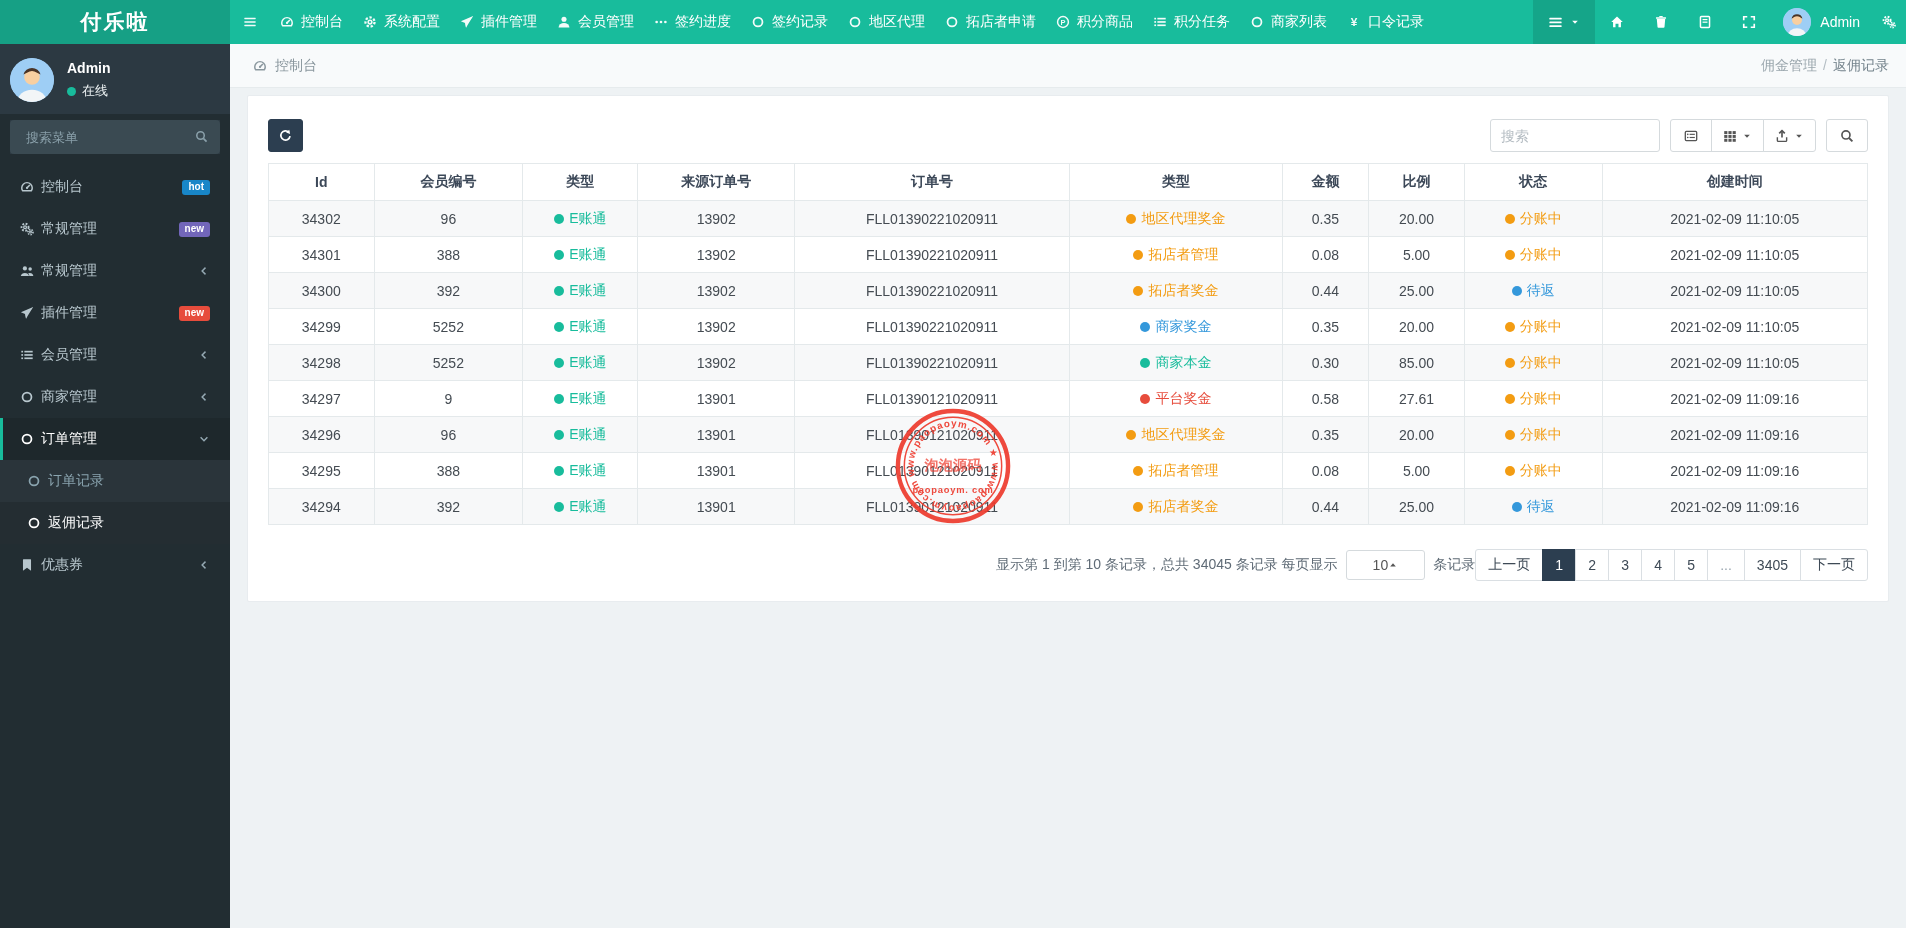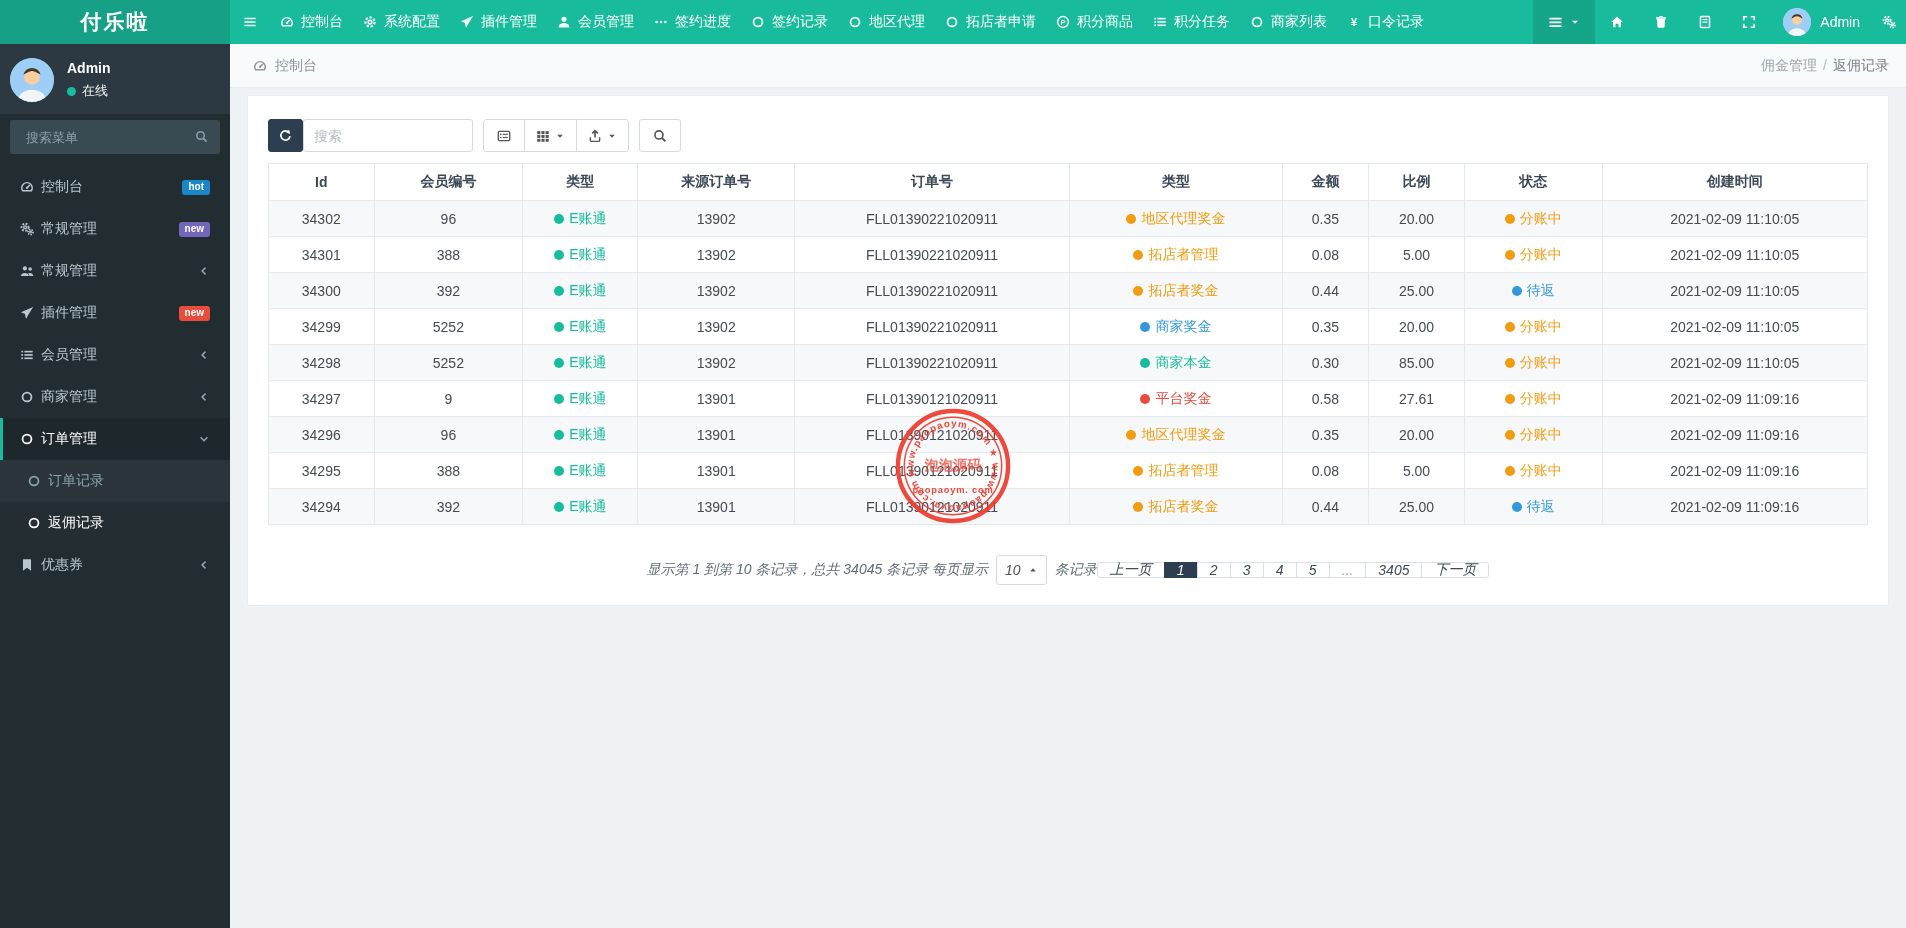--- a/index.html
+++ b/index.html
@@ -60,21 +60,21 @@
                     color:#8a979e; font-size:14px; }
   .ch-left { display:flex; align-items:center; gap:8px; }
   .ch-left .icon { font-size:14px; color:#8a979e; }
   .ch-right { color:#9aa6ad; }
   .ch-right .crumb-last { color:#74838c; }
   .ch-right .sep { margin:0 6px; color:#b3bdc3; }
 
   .content-body { padding:7px 17px; }
   .card { background:#fff; border:1px solid #e8ecef; border-radius:2px; padding:23px 20px 20px 20px; }
 
-  .toolbar { display:flex; align-items:center; margin-bottom:11px; }
+  .toolbar { display:flex; justify-content:space-between; align-items:center; margin-bottom:11px; }
   .btn-refresh { width:35px; height:33px; background:#2c3e50; border:1px solid #2c3e50; border-radius:3px;
                  color:#fff; display:flex; align-items:center; justify-content:center; cursor:pointer; font-size:13px; }
   .toolbar-right { display:flex; align-items:center; gap:10px; }
   .search-input { width:170px; height:33px; border:1px solid #d5dadd; border-radius:3px; padding:0 10px;
                   font-size:14px; color:#555; outline:none; font-family:"Liberation Sans","DejaVu Sans",sans-serif; }
   .search-input::placeholder { color:#b4bcc2; }
   .btn-group { display:flex; }
   .btn-tool { height:33px; min-width:42px; padding:0 11px; background:#fff; border:1px solid #d5dadd;
               display:flex; align-items:center; justify-content:center; gap:5px; color:#555;
               cursor:pointer; margin-left:-1px; font-size:14px; }
@@ -84,26 +84,26 @@
   .caret { font-size:10px; color:#555; }
 
   table.grid { width:100%; border-collapse:collapse; table-layout:fixed; }
   table.grid th, table.grid td { border:1px solid #e4e9eb; text-align:center; padding:0 8px;
                                  overflow:hidden; white-space:nowrap; }
   table.grid th { height:37px; font-weight:bold; color:#3c4858; font-size:14px; }
   table.grid td { height:36px; font-size:14px; color:#444b52; }
   table.grid tbody tr:nth-child(odd) { background:#f7f8f9; }
   .dot { display:inline-block; width:10px; height:10px; border-radius:50%; margin-right:5px; vertical-align:-1px; }
 
-  .table-footer { margin-top:30px; display:flex; justify-content:center; align-items:center;font-style:italic; }
+  .table-footer { margin-top:24px; display:flex; justify-content:flex-end; align-items:center; }
   .tf-left { color:#5f6b76; font-size:14px; display:flex; align-items:center; }
-  .page-size-btn { display:inline-flex; align-items:center; gap:7px; border:1px solid #d5dadd; border-radius:3px;
-                   background:#fff; padding:6px 8px; margin:0 8px; color:#555; cursor:pointer; font-size:14px; }
+  .page-size-btn { display:inline-flex; align-items:center; border:1px solid #d5dadd; border-radius:3px;
+                   background:#fff; padding:6px 26px; margin:0 8px; color:#555; cursor:pointer; font-size:14px; }
   .pagination { display:flex; list-style:none; }
-  .page-btn { min-width:34px; height:16px; padding:0 12px; background:#fff; border:1px solid #dadfe3;
+  .page-btn { min-width:34px; height:32px; padding:0 12px; background:#fff; border:1px solid #dadfe3;
               display:flex; align-items:center; justify-content:center; color:#3e4a56; font-size:14px;
               cursor:pointer; margin-left:-1px; }
   .pagination li:first-child .page-btn { border-radius:3px 0 0 3px; margin-left:0; }
   .pagination li:last-child .page-btn { border-radius:0 3px 3px 0; }
   .page-btn.active { background:#2c3e50; border-color:#2c3e50; color:#fff; }
   .page-btn.disabled { color:#98a4ae; cursor:default; }
 
   
   .watermark { position:absolute; left:894px; top:407px; width:118px; height:118px; z-index:50;
                pointer-events:none; opacity:.92; }

